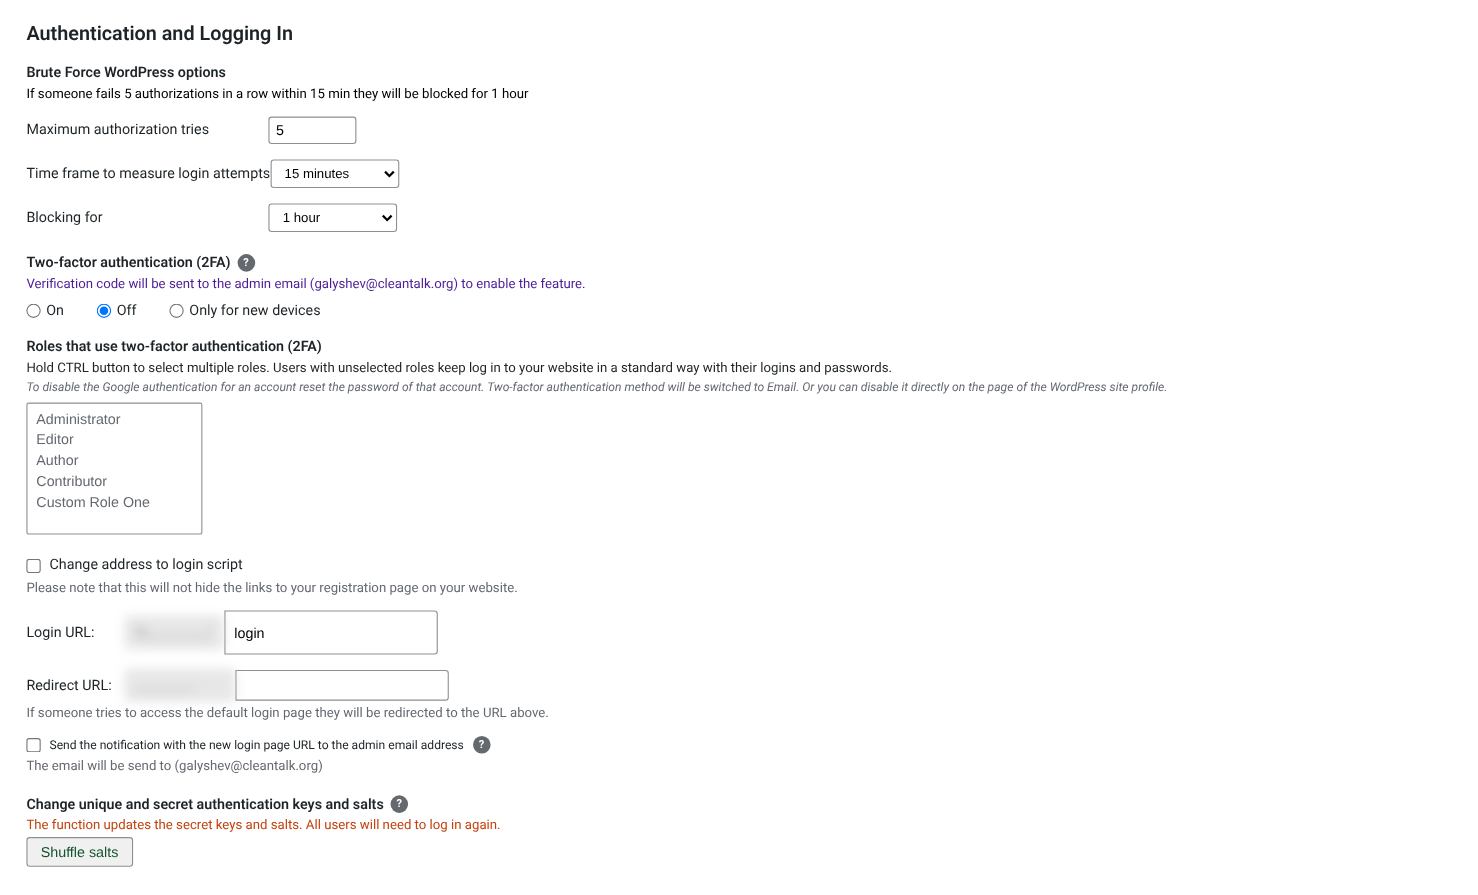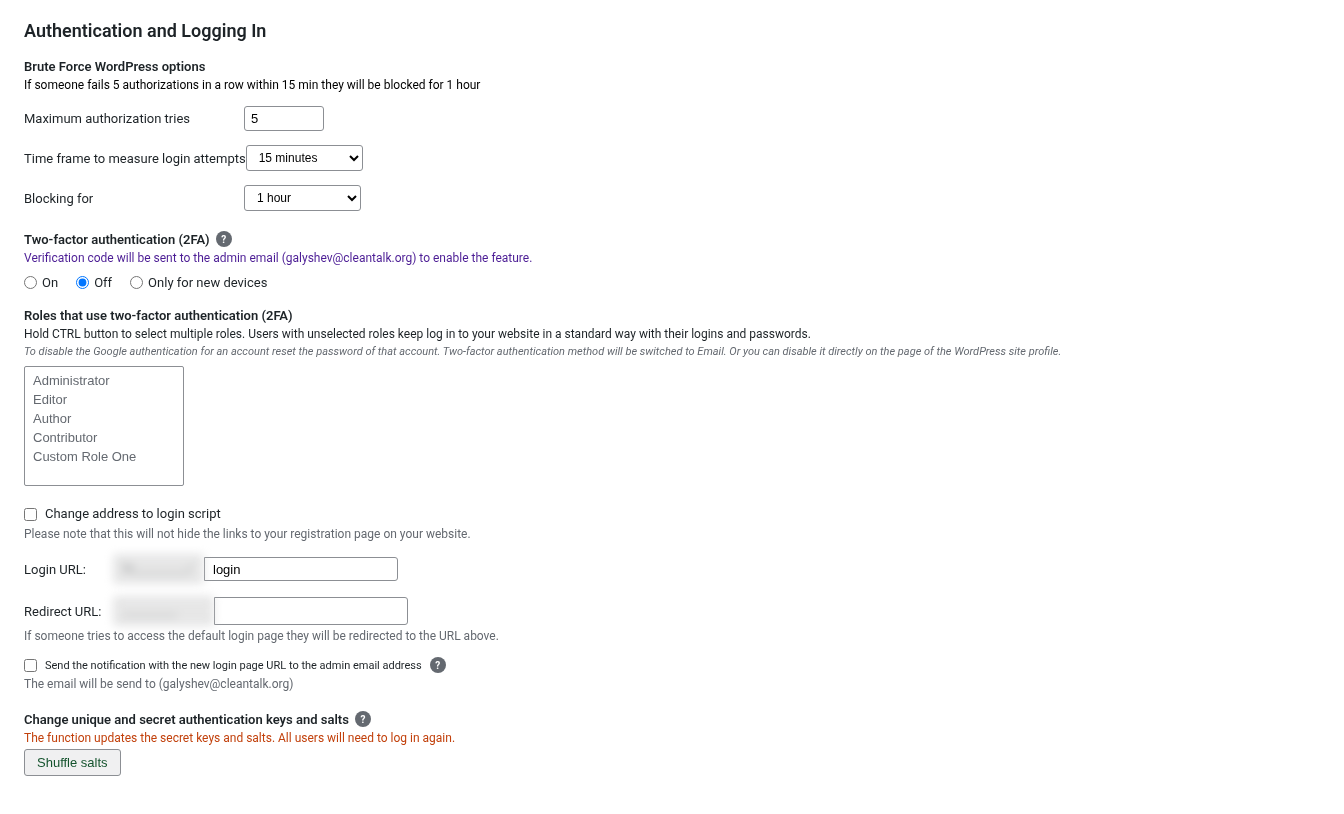--- a/index.html
+++ b/index.html
@@ -86,21 +86,21 @@
       cursor: pointer;
     }
     .tfa-desc {
       font-size: 12px;
       color: #4c1d95;
       margin-bottom: 10px;
     }
     .radio-group {
       display: flex;
       align-items: center;
-      gap: 18px;
+      gap: 30px;
       margin-bottom: 18px;
     }
     .radio-label {
       display: flex;
       align-items: center;
       gap: 5px;
       font-size: 13px;
       cursor: pointer;
     }
     input[type="radio"] {
@@ -183,21 +183,21 @@
       height: 28px;
       display: flex;
       align-items: center;
       min-width: 80px;
     }
     .url-input {
       border: 1px solid #8c8f94;
       border-radius: 0 3px 3px 0;
       padding: 4px 8px;
       font-size: 13px;
-      height: 24px;
+      height: 40px;
       min-width: 180px;
     }
     .url-row-second {
       display: flex;
       align-items: center;
       gap: 0;
       margin-bottom: 4px;
     }
     .url-row-second label {
       min-width: 90px;

